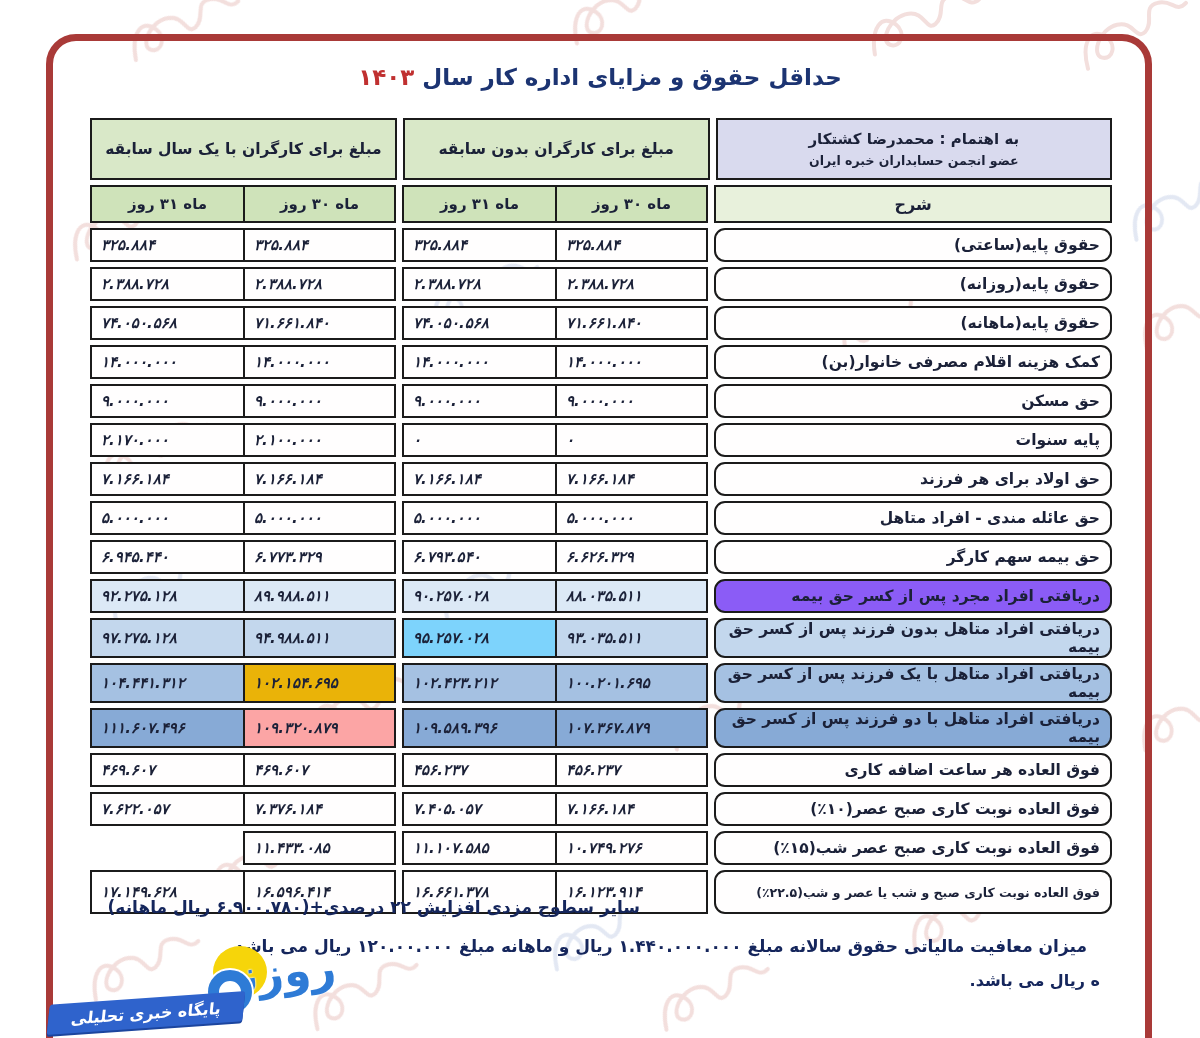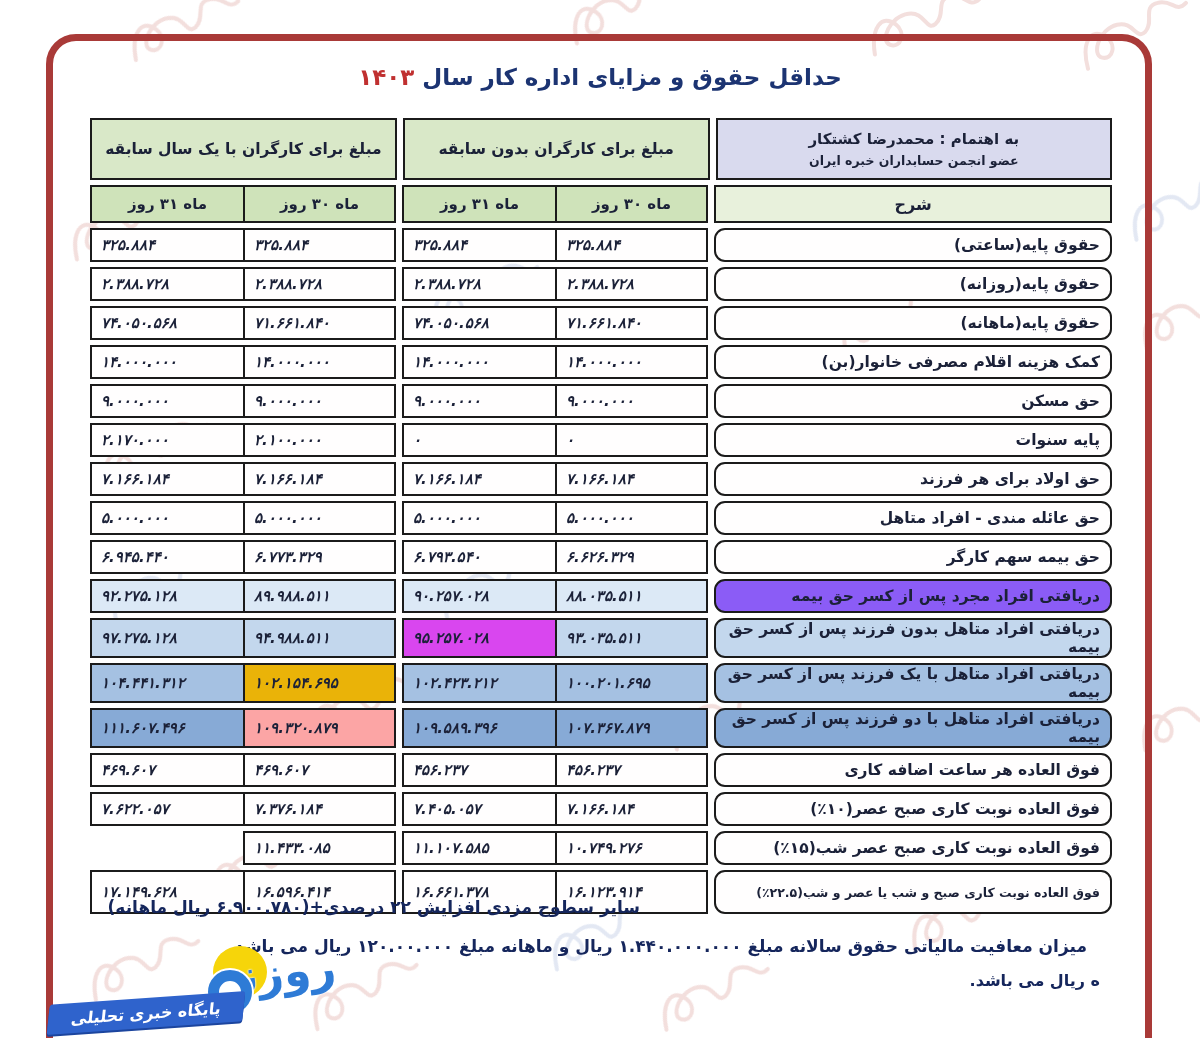--- a/index.html
+++ b/index.html
@@ -256,21 +256,21 @@
     <div class="pair">
       <div class="cell num" style="background: rgb(220, 233, 246);">۸۹.۹۸۸.۵۱۱</div>
       <div class="cell num" style="background: rgb(220, 233, 246);">۹۲.۲۷۵.۱۲۸</div>
     </div>
   </div>
 
   <div class="trow">
     <div class="cell desc-col lbl" style="background: rgb(195, 215, 237);">دریافتی افراد متاهل بدون فرزند پس از کسر حق بیمه</div>
     <div class="pair">
       <div class="cell num" style="background: rgb(195, 215, 237);">۹۳.۰۳۵.۵۱۱</div>
-      <div class="cell num" style="background: #d946ef;">۹۵.۲۵۷.۰۲۸</div>
+      <div class="cell num" style="background: #7dd3fc;">۹۵.۲۵۷.۰۲۸</div>
     </div>
     <div class="pair">
       <div class="cell num" style="background: rgb(195, 215, 237);">۹۴.۹۸۸.۵۱۱</div>
       <div class="cell num" style="background: rgb(195, 215, 237);">۹۷.۲۷۵.۱۲۸</div>
     </div>
   </div>
 
   <div class="trow">
     <div class="cell desc-col lbl" style="background: rgb(165, 193, 226);">دریافتی افراد متاهل با یک فرزند پس از کسر حق بیمه</div>
     <div class="pair">

